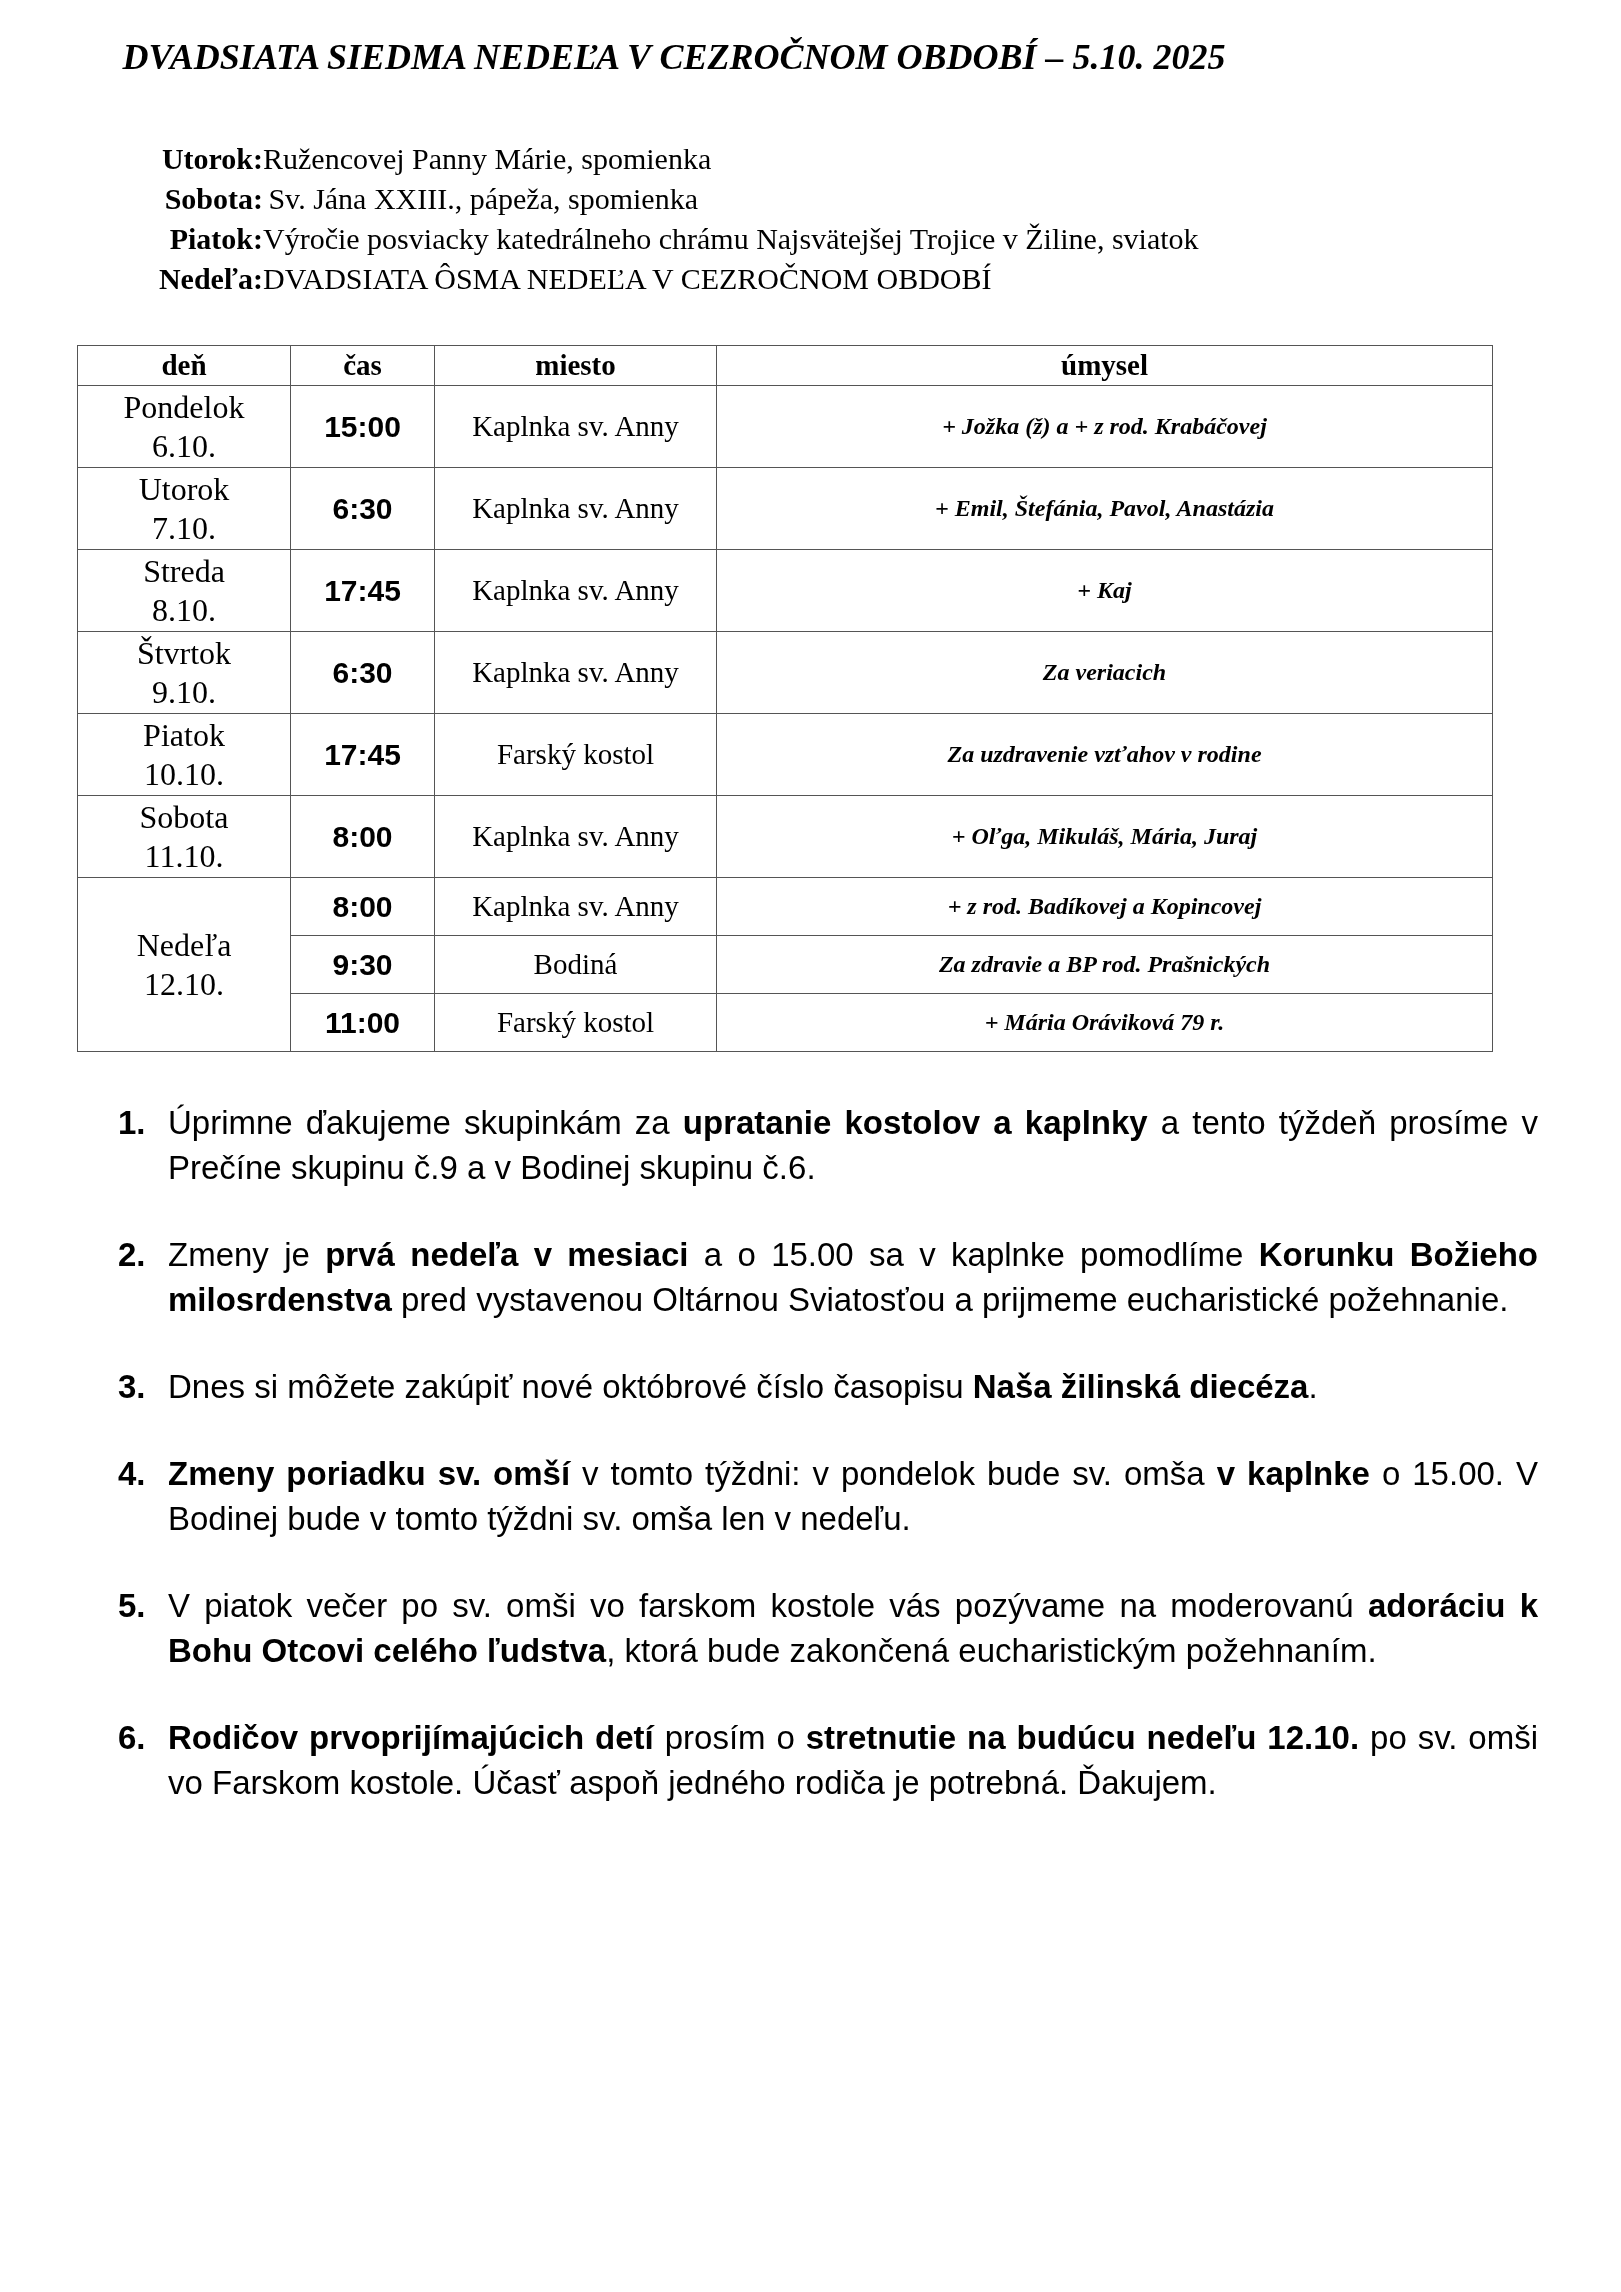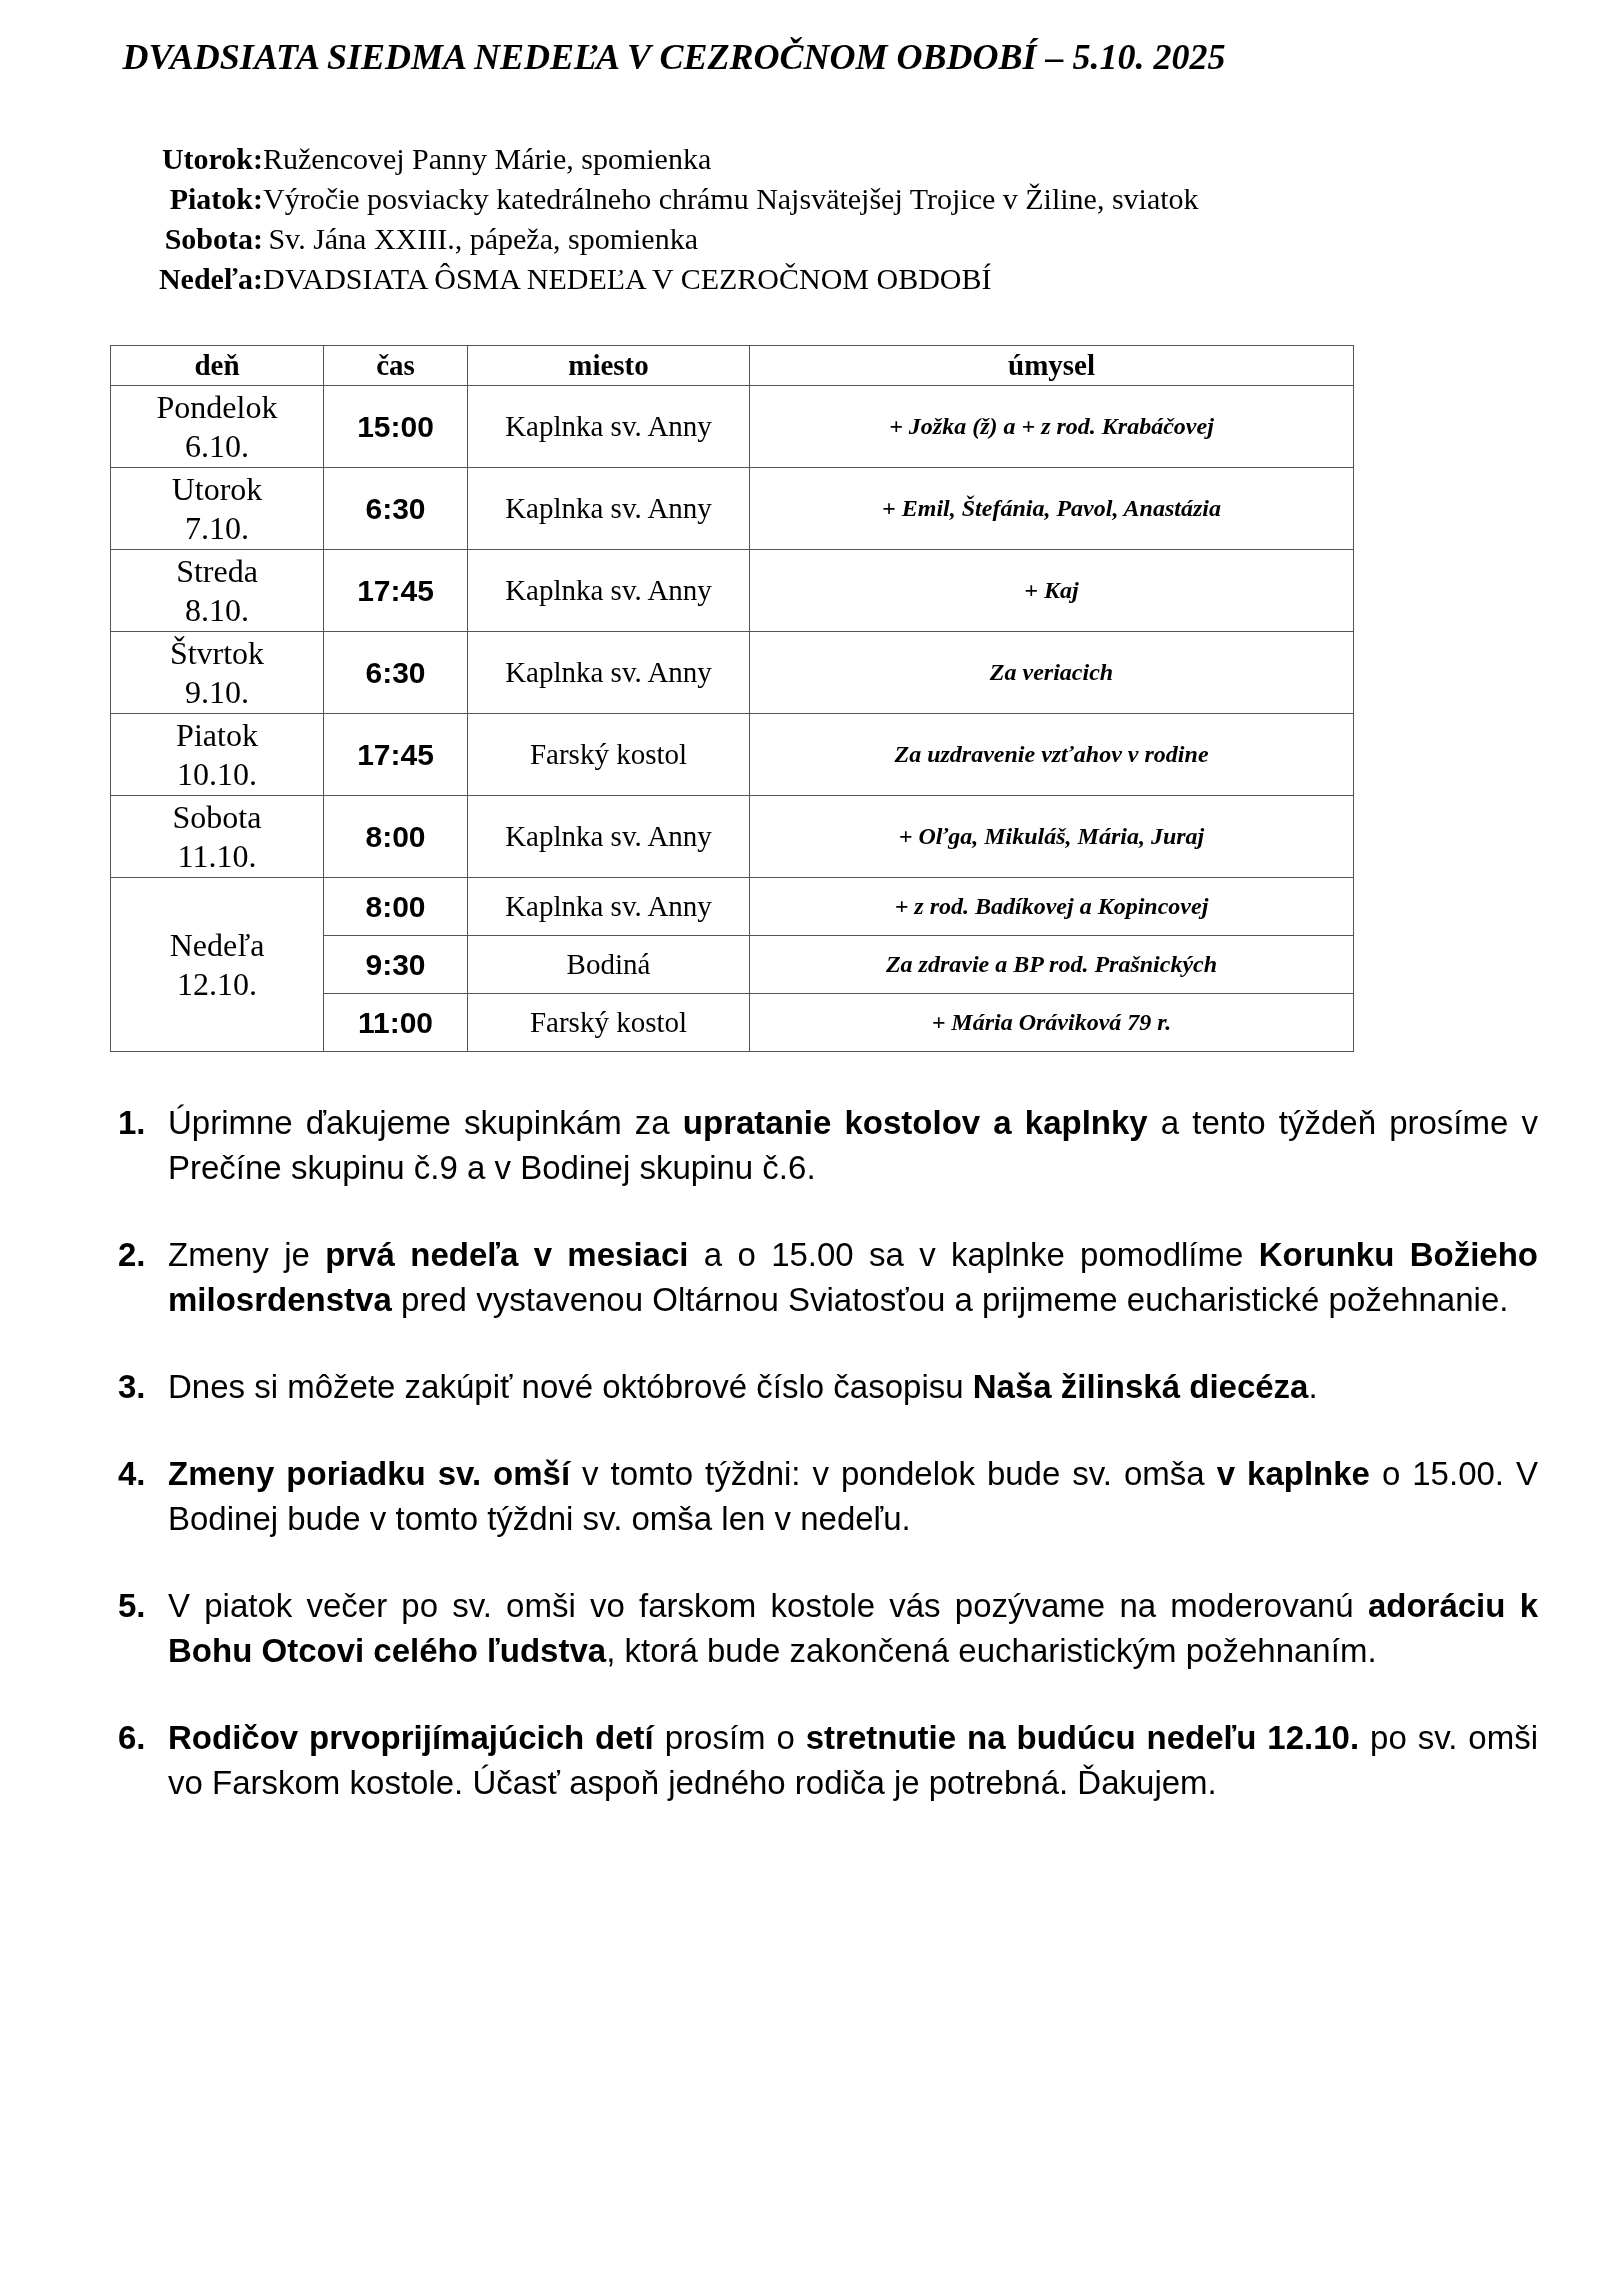--- a/index.html
+++ b/index.html
@@ -9,22 +9,22 @@
     font-family:"Liberation Serif", serif; font-weight:bold; font-style:italic;
     font-size:36px; letter-spacing:0px;
   }
   .feasts { position:absolute; left:99px; top:139px; font-family:"Liberation Serif", serif; font-size:30px;text-align:right; }
   .feast-row { display:flex; height:40px; line-height:40px; }
   .feast-label { width:164px; font-weight:bold; }
   .feast-text { white-space:nowrap; }
   .feast-text.shift { padding-left:5.4px; }
 
   table.sched {
-    position:absolute; left:77px; top:345px; width:1244px;
-    border-collapse:collapse; font-family:"Liberation Serif", serif;margin-left:33px;
+    position:absolute; left:77px; top:345px; width:1416px;
+    border-collapse:collapse; font-family:"Liberation Serif", serif;
   }
   table.sched th, table.sched td { border:1.8px solid #555; text-align:center; padding:0; }
   table.sched th { height:38px; font-size:29px; font-weight:bold; }
   .c-day { width:212px; font-size:32px; line-height:39px; }
   .c-time { width:143px; font-family:"Liberation Sans", sans-serif; font-weight:bold; font-size:30px; }
   .c-place { width:281px; font-size:29px; }
   .c-int { font-size:24px; font-weight:bold;font-style:italic; }
   tr.r-full td { height:81px; }
   tr.r-sun td { height:57px; }
 
@@ -42,26 +42,26 @@
 <body>
 
 <div class="title">DVADSIATA SIEDMA NEDEĽA V CEZROČNOM OBDOBÍ – 5.10. 2025</div>
 
 <div class="feasts">
   <div class="feast-row">
     <span class="feast-label">Utorok:</span>
     <span class="feast-text">Ružencovej Panny Márie, spomienka</span>
   </div>
   <div class="feast-row">
+    <span class="feast-label">Sobota:</span>
+    <span class="feast-text shift">Sv. Jána XXIII., pápeža, spomienka</span>
+  </div>
+  <div class="feast-row">
     <span class="feast-label">Piatok:</span>
     <span class="feast-text">Výročie posviacky katedrálneho chrámu Najsvätejšej Trojice v Žiline, sviatok</span>
-  </div>
-  <div class="feast-row">
-    <span class="feast-label">Sobota:</span>
-    <span class="feast-text shift">Sv. Jána XXIII., pápeža, spomienka</span>
   </div>
   <div class="feast-row">
     <span class="feast-label">Nedeľa:</span>
     <span class="feast-text">DVADSIATA ÔSMA NEDEĽA V CEZROČNOM OBDOBÍ</span>
   </div>
 </div>
 
 <table class="sched">
   <thead>
     <tr>

